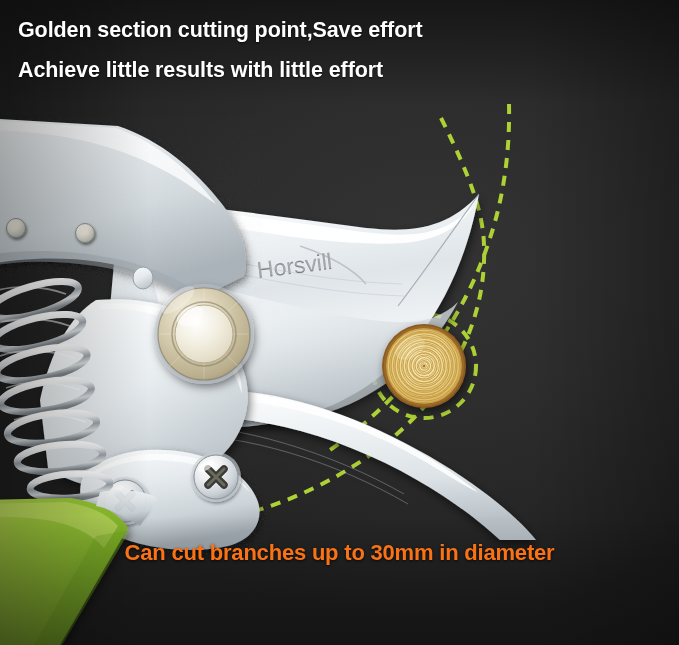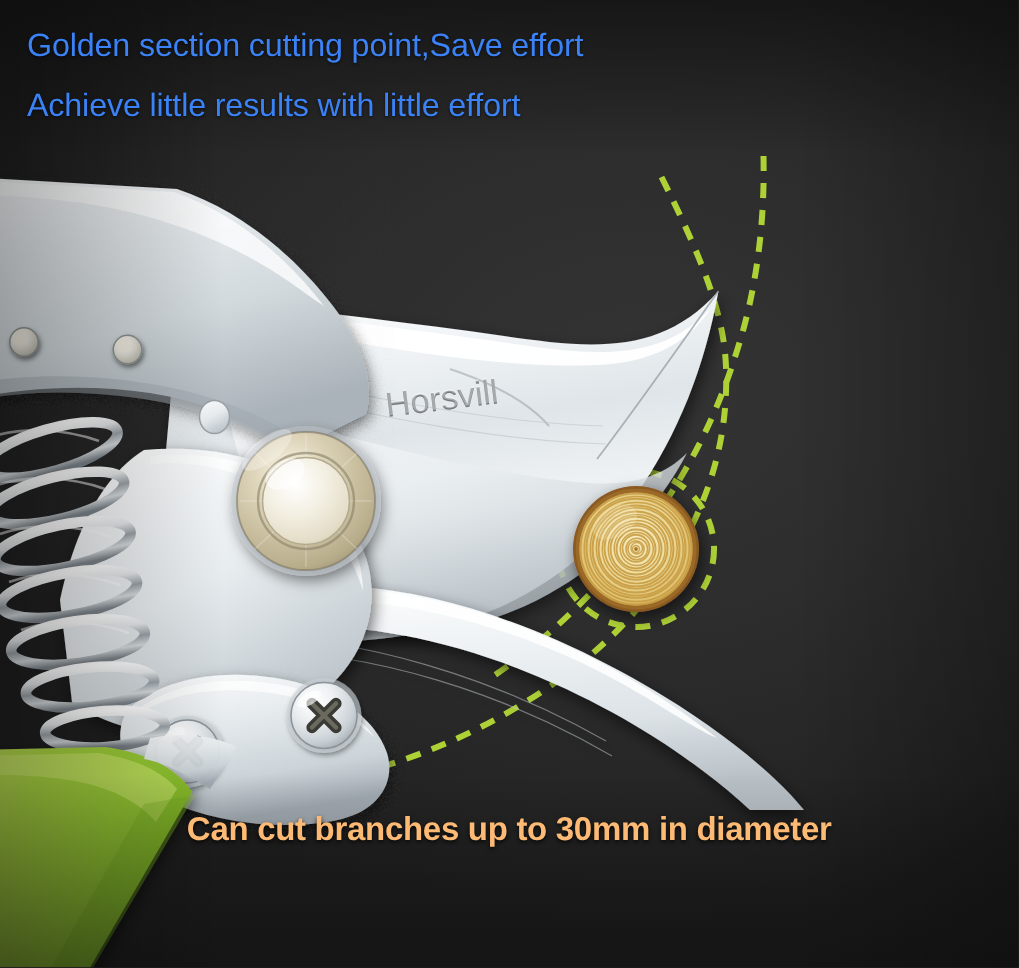--- a/index.html
+++ b/index.html
@@ -34,35 +34,36 @@
     pointer-events: none;
   }
 
   
   .head-wrap {
     position: absolute;
     left: 18px; top: 10px;
     width: 640px;
   }
   .head-line {
-    color: #3b82f6;
+    color: #ffffff;
     font-size: 21.5px;
     line-height: 40px;
     letter-spacing: -0.1px;
     white-space: nowrap;
     text-shadow: 0 1px 2px rgba(0,0,0,0.65);
+    font-weight: bold;
   }
 
   
   .caption {
     position: absolute;
     left: 0; top: 540px;
     width: 679px;
     text-align: center;
-    color: #fdba74;
+    color: #f97316;
     font-size: 22px;
     font-weight: 700;
     letter-spacing: -0.2px;
     white-space: nowrap;
     text-shadow: 0 1px 3px rgba(0,0,0,0.8);
   }
 
   
   #art {
     position: absolute;

